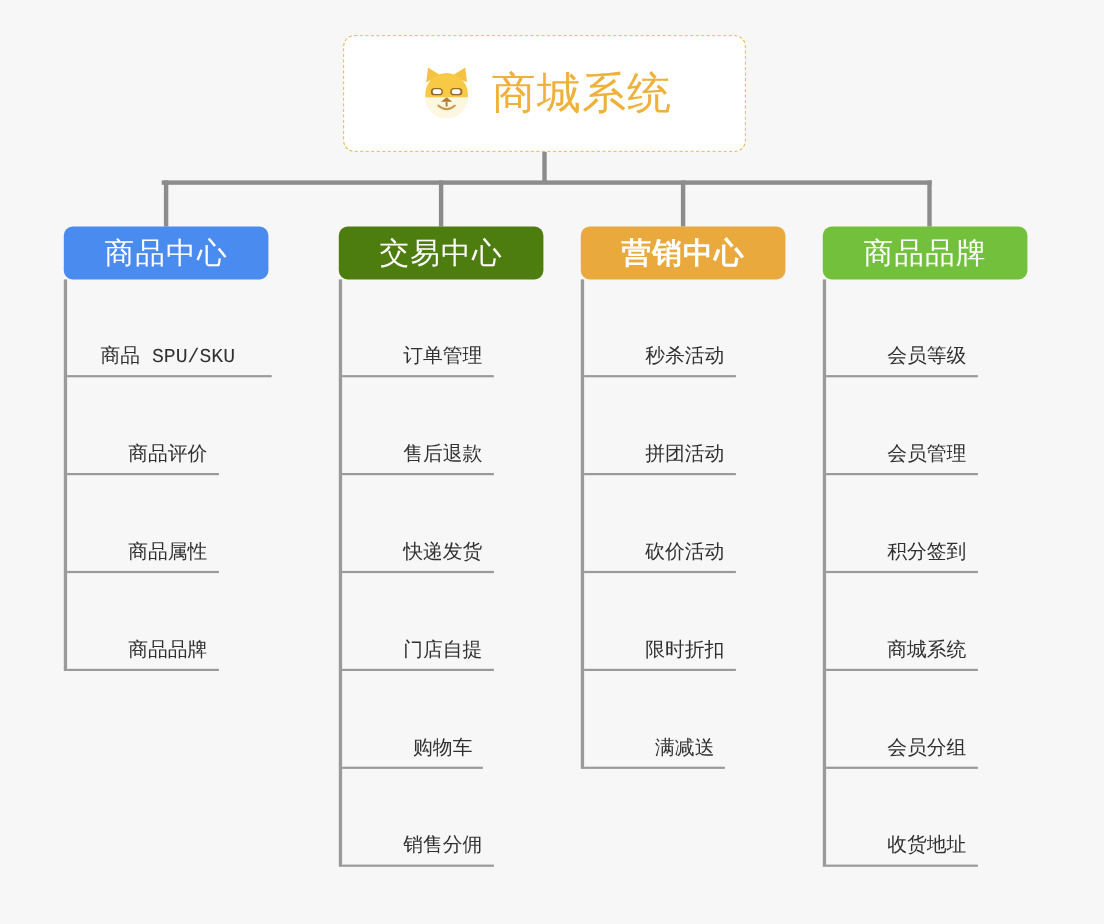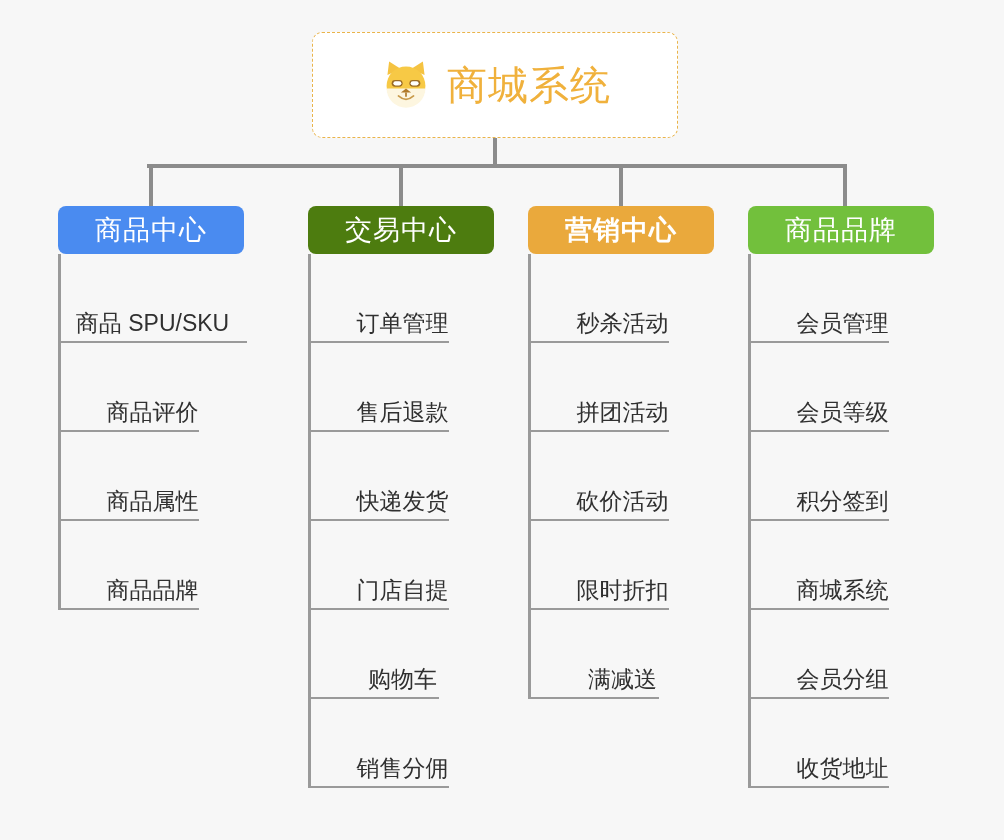--- a/index.html
+++ b/index.html
@@ -114,25 +114,26 @@
   }
   .leaf-item::after {
     content: "";
     position: absolute;
     left: 0;
     bottom: 0;
     height: 2px;
     background: #9a9a9a;
   }
   .leaf-label {
-    font-size: 23px;
+    font-size: 18px;
     color: #303030;
     line-height: 1.1;
     white-space: nowrap;
     padding: 0 6px;
+    font-family: Liberation Mono, monospace;
   }
 </style>
 <style>.leaf-item::after{width:var(--uw,160px);}</style></head>
 <body>
 
 <div id="mindmap">
 
   <div class="root-node">
     <svg class="root-icon" viewBox="0 0 64 64">
 
@@ -231,26 +232,26 @@
         </div>
     </div>
   </div>
 
   <div class="column" style="left:748px;">
     <div class="cat-box" style="background: rgb(114, 192, 60);">
       <span class="cat-label">商品品牌</span>
     </div>
     <div class="leaf-list">
       <div class="leaf-item" style="--uw: 138px;">
+          <span class="leaf-label">会员等级</span>
+        </div>
+      <div class="leaf-item" style="--uw: 138px;">
           <span class="leaf-label">会员管理</span>
         </div>
       <div class="leaf-item" style="--uw: 138px;">
-          <span class="leaf-label">会员等级</span>
-        </div>
-      <div class="leaf-item" style="--uw: 138px;">
           <span class="leaf-label">积分签到</span>
         </div>
       <div class="leaf-item" style="--uw: 138px;">
           <span class="leaf-label">商城系统</span>
         </div>
       <div class="leaf-item" style="--uw: 138px;">
           <span class="leaf-label">会员分组</span>
         </div>
       <div class="leaf-item" style="--uw: 138px;">
           <span class="leaf-label">收货地址</span>

